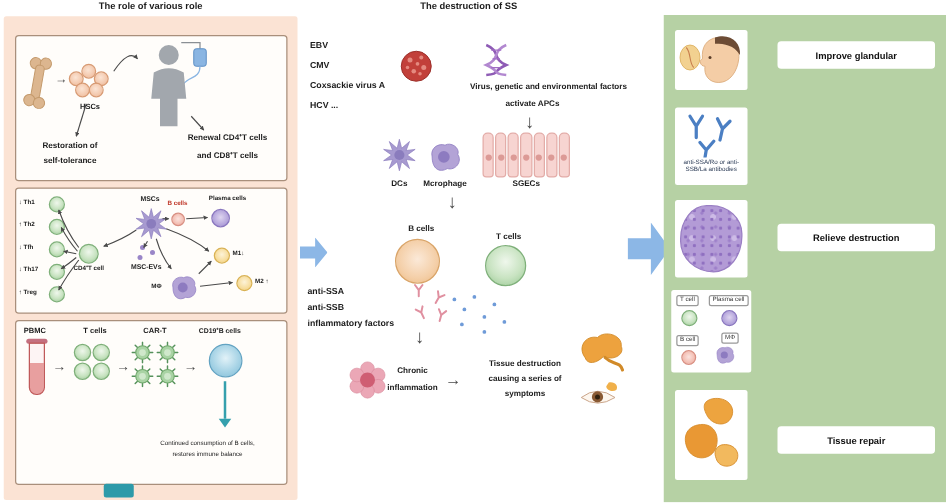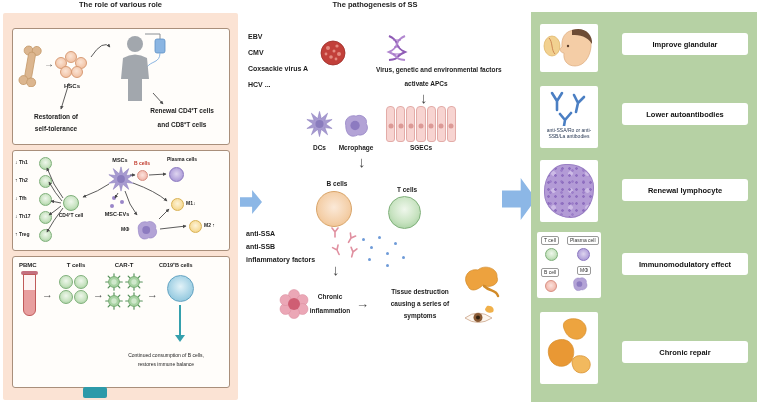--- a/index.html
+++ b/index.html
@@ -188,21 +188,21 @@
       <div class="circ bluecell" style="left:154px;top:18px;width:27px;height:27px"></div>
       <div class="tealline" style="left:166px;top:48px;height:30px"></div>
       <div class="tealhead" style="left:162px;top:78px"></div>
       <div class="lbl t5 c" style="left:90px;top:96px;width:126px">Continued consumption of B cells,</div>
       <div class="lbl t5 c" style="left:90px;top:105px;width:126px">restores immune balance</div>
     </div>
 
     <div class="abs" style="left:80px;top:374px;width:24px;height:11px;background:#2d9aa9;border-radius:2px"></div>
   </div>
 
-  <div class="lbl b t75 c" style="left:300px;top:1px;width:150px">The pathogenesis of SS</div>
+  <div class="lbl b t75 c" style="left:300px;top:1px;width:150px">The destruction of SS</div>
 
   <div class="lbl b t7" style="left:248px;top:33px">EBV</div>
   <div class="lbl b t7" style="left:248px;top:49px">CMV</div>
   <div class="lbl b t7" style="left:248px;top:65px">Coxsackie virus A</div>
   <div class="lbl b t7" style="left:248px;top:81px">HCV ...</div>
 
   <svg class="abs" style="left:318px;top:38px" width="30" height="30" viewBox="0 0 30 30">
     <circle cx="15" cy="15" r="12" fill="#c2403a" stroke="#9c2f2a" stroke-width="0.8"></circle>
     <g fill="#e48a80">
       <circle cx="10" cy="10" r="2"></circle>
@@ -330,45 +330,43 @@
     <div class="rtile" style="left:9px;top:74px;width:58px;height:62px">
       <svg class="abs" style="left:4px;top:4px" width="50" height="36" viewBox="0 0 50 36">
         <g stroke="#4b7fc3" stroke-width="2.6" fill="none" stroke-linecap="round">
           <path d="M8 3 L13 11 M18 3 L13 11 L13 20"></path>
           <path d="M30 5 L34 13 M40 7 L34 13 L32 22"></path>
           <path d="M16 24 L21 30 M27 23 L21 30 L20 36"></path>
         </g>
       </svg>
       <div class="lbl t5 c wrap" style="left:2px;top:42px;width:54px;color:#2a3a55">anti-SSA/Ro or anti-SSB/La antibodies</div>
     </div>
-    <div class="rlabel" style="left:91px;top:91px;width:126px;height:22px">Lower autoantibodies</div>
 
     <div class="rtile" style="left:9px;top:148px;width:58px;height:62px">
       <div class="histo abs" style="left:4px;top:4px;width:50px;height:54px"></div>
     </div>
-    <div class="rlabel" style="left:91px;top:167px;width:126px;height:22px">Renewal lymphocyte</div>
+    <div class="rlabel" style="left:91px;top:167px;width:126px;height:22px">Relieve destruction</div>
 
     <div class="rtile" style="left:6px;top:220px;width:64px;height:66px">
       <div class="pill" style="left:4px;top:4px">T cell</div>
       <div class="circ gcell" style="left:8px;top:16px;width:13px;height:13px"></div>
       <div class="pill" style="left:30px;top:4px">Plasma cell</div>
       <div class="circ pcell" style="left:40px;top:16px;width:13px;height:13px"></div>
       <div class="pill" style="left:4px;top:36px">B cell</div>
       <div class="circ pinkcell" style="left:8px;top:48px;width:12px;height:12px"></div>
       <svg class="abs" style="left:34px;top:44px" width="18" height="16" viewBox="0 0 30 28">
         <path d="M4 14 C2 6 10 2 15 4 C20 1 28 6 26 12 C30 18 24 26 17 24 C10 28 4 24 4 14 Z" fill="#b3a3d6" stroke="#9583c5" stroke-width="0.8"></path>
         <circle cx="14" cy="14" r="5" fill="#8d7bc0"></circle>
       </svg>
       <div class="pill" style="left:40px;top:34px">MΦ</div>
     </div>
-    <div class="rlabel" style="left:91px;top:241px;width:126px;height:22px">Immunomodulatory effect</div>
 
     <div class="rtile" style="left:9px;top:300px;width:58px;height:72px">
       <svg class="abs" style="left:4px;top:4px" width="50" height="62" viewBox="0 0 50 62">
         <path d="M26 3 C38 1 45 10 41 18 C37 26 26 24 22 17 C18 10 18 5 26 3 Z" fill="#eda43f" stroke="#d68c2a" stroke-width="0.7"></path>
         <path d="M14 24 C27 21 33 33 28 44 C23 53 10 52 6 43 C2 34 5 26 14 24 Z" fill="#e99834" stroke="#d68c2a" stroke-width="0.7"></path>
         <path d="M33 40 C43 38 49 46 45 53 C41 59 31 58 29 51 C27 46 28 42 33 40 Z" fill="#f2b95e" stroke="#d68c2a" stroke-width="0.7"></path>
       </svg>
     </div>
-    <div class="rlabel" style="left:91px;top:329px;width:126px;height:22px">Chronic repair</div>
+    <div class="rlabel" style="left:91px;top:329px;width:126px;height:22px">Tissue repair</div>
   </div>
 
 </div>
 
 </body></html>

